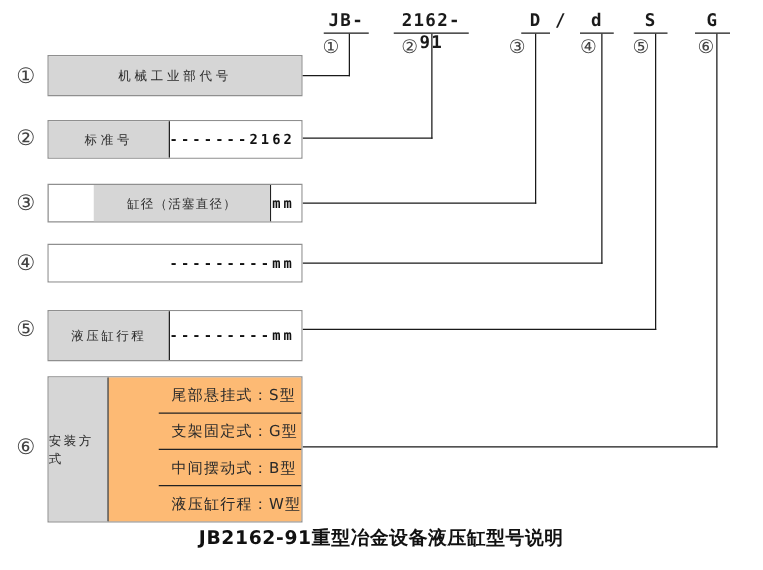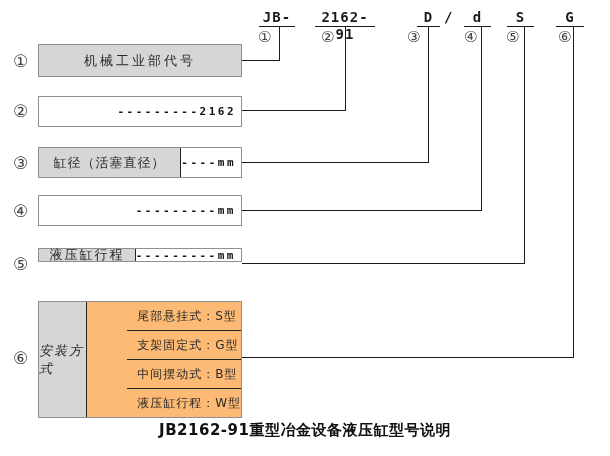--- a/index.html
+++ b/index.html
@@ -38,21 +38,21 @@
     font-size:17px;line-height:18px;color:#444;
   }
   .box{
     position:absolute;left:38px;width:204px;
     box-sizing:border-box;border:1px solid #8f8f8f;
     display:flex;background:#ffffff;
   }
   .cell-gray{
     background:#d6d6d6;
     display:flex;align-items:center;justify-content:center;
-    font-size:13px;letter-spacing:3px;color:#2a2a2a;
+    font-size:10px;letter-spacing:3px;color:#2a2a2a;
     box-sizing:border-box;
   }
   .cell-gray.divided{border-right:1px solid #222222;}
   .cell-value{
     flex:1;background:#ffffff;
     display:flex;align-items:center;justify-content:flex-end;
     padding-right:5px;
     font-family:"DejaVu Sans Mono","Liberation Mono",monospace;
     font-size:11px;font-weight:bold;letter-spacing:2.5px;color:#111;
     white-space:nowrap;overflow:hidden;
@@ -106,43 +106,44 @@
   <div class="hline" style="left:242px;top:263px;width:283px;"></div>
   <div class="hline" style="left:242px;top:357px;width:332px;"></div>
 
   <div class="row-circ" style="top:52px;">①</div>
   <div class="box" style="top:44px;height:33px;">
     <div class="cell-gray" style="flex:1;">机械工业部代号</div>
   </div>
 
   <div class="row-circ" style="top:102px;">②</div>
   <div class="box" style="top:96px;height:31px;">
+    <div class="cell-gray divided" style="width:97px;">标准号</div>
     <div class="cell-value">---------2162</div>
   </div>
 
   <div class="row-circ" style="top:154px;">③</div>
-  <div class="box" style="top:147px;height:31px;">
+  <div class="box" style="top:147px;height:31px;padding-left:36px;">
     <div class="cell-gray divided" style="width:142px;letter-spacing:1px;">缸径（活塞直径）</div>
     <div class="cell-value">-----mm</div>
   </div>
 
   <div class="row-circ" style="top:202px;">④</div>
   <div class="box" style="top:195px;height:31px;">
     <div class="cell-value">---------mm</div>
   </div>
 
   <div class="row-circ" style="top:255px;">⑤</div>
-  <div class="box" style="top:248px;height:14px;">
+  <div class="box" style="top:248px;height:41px;">
     <div class="cell-gray divided" style="width:97px;letter-spacing:2px;">液压缸行程</div>
     <div class="cell-value">---------mm</div>
   </div>
 
   <div class="row-circ" style="top:349px;">⑥</div>
   <div class="box" style="top:301px;height:117px;">
-    <div class="cell-gray divided" style="width:89px;letter-spacing:2px;font-style:italic;">安装方式</div>
+    <div class="cell-gray divided" style="width:89px;letter-spacing:2px;">安装方式</div>
     <div class="mount-options">
       <div class="mount-row">尾部悬挂式：S型</div>
       <div class="mount-row">支架固定式：G型</div>
       <div class="mount-row">中间摆动式：B型</div>
       <div class="mount-row">液压缸行程：W型</div>
     </div>
   </div>
 
   <div class="caption">JB2162-91重型冶金设备液压缸型号说明</div>
 

